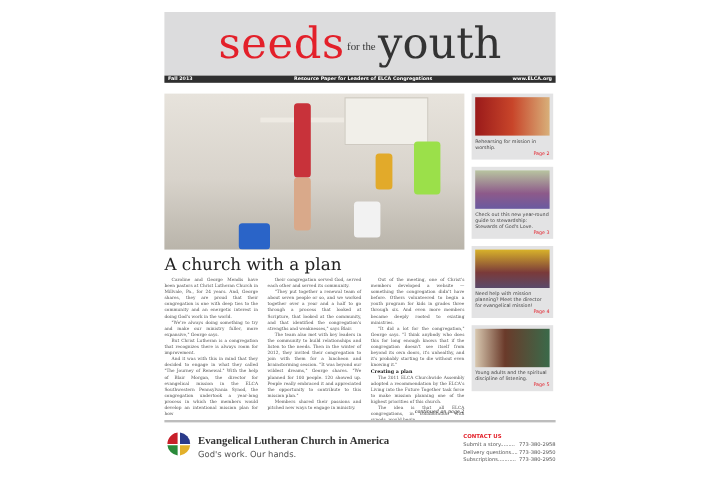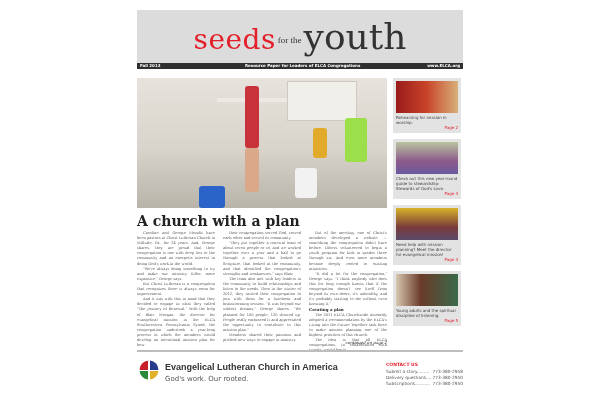--- a/index.html
+++ b/index.html
@@ -1,42 +1,42 @@
 <!DOCTYPE html>
 <html><head>
 <meta charset="utf-8">
 <style>
   html, body { margin:0; padding:0; }
   body { width:600px; height:400px; background:#ffffff; position:relative; overflow:hidden; font-family:"DejaVu Serif", serif; }
   .page { position:absolute; left:137px; top:0; width:326px; height:400px; background:#fff; }
   .masthead { position:absolute; left:0; top:10px; width:326px; height:53px; background:#dcdcdd; }
   .title { position:absolute; left:0; width:326px; top:6px; text-align:center; white-space:nowrap; }
-  .title .seeds { font-family:"DejaVu Serif", serif; font-size:28px; color:#e3202a; letter-spacing:0.5px; }
+  .title .seeds { font-family:"DejaVu Serif", serif; font-size:36px; color:#e3202a; letter-spacing:0.5px; }
   .title .for { font-family:Liberation Serif, serif; font-size:9px; color:#333; vertical-align:6px; margin:0 2px; }
   .title .parish { font-family:"DejaVu Serif", serif; font-size:36px; color:#333; }
   .strip { position:absolute; left:0; top:63px; width:326px; height:6px; background:#2f2f2f; color:#fff; font-family:"DejaVu Sans", sans-serif; font-size:4px; font-weight:bold; line-height:6px; }
   .strip span { position:absolute; top:0; }
   .hero { position:absolute; left:0; top:78px; width:250px; height:130px; background:linear-gradient(180deg,#e7e3dc 0%,#d8d3cb 55%,#b9b4aa 100%); overflow:hidden; }
   .hero .cab { position:absolute; left:150px; top:3px; width:68px; height:38px; background:#f1efe9; border:1px solid #cfcac1; }
   .hero .shelf { position:absolute; left:80px; top:20px; width:70px; height:4px; background:#eeeae3; }
   .hero .p { position:absolute; border-radius:3px; }
   .sidebar { position:absolute; left:256px; top:78px; width:70px; }
   .card { position:relative; width:68px; background:#e3e3e4; margin-bottom:6px; padding:3px; box-sizing:border-box; }
   .card .thumb { width:62px; height:32px; }
   .card .cap { font-family:"DejaVu Sans", sans-serif; font-size:4px; color:#444; line-height:5px; margin-top:2px; }
   .card .pg { font-family:"DejaVu Sans", sans-serif; font-size:4px; color:#e3202a; text-align:right; line-height:5px; }
-  .headline { position:absolute; left:0; top:213px; font-family:"DejaVu Serif", serif; font-weight:bold; font-size:14px; color:#222; }
+  .headline { position:absolute; left:0; top:213px; font-family:"DejaVu Serif", serif; font-weight:normal; font-size:14px; color:#222; }
   .cols { position:absolute; left:0; top:231px; width:250px; height:112px; }
   .col { position:absolute; top:0; width:78px; font-size:3.6px; line-height:5.1px; color:#555; text-align:justify; }
   .col p { margin:0; text-indent:6px; }
   .col h4 { margin:0; font-size:4px; color:#222; }
   .cont { position:absolute; right:0; bottom:-2px; font-style:italic; font-size:4px; color:#222; }
   .rule { position:absolute; left:0; top:350px; width:326px; height:2px; background:#bdbdbd; }
   .logo { position:absolute; left:2px; top:360px; width:20px; height:20px; }
-  .brand { position:absolute; left:28px; top:362px; font-family:Liberation Sans, sans-serif; font-size:9px; color:#333; font-weight:bold; }
+  .brand { position:absolute; left:28px; top:362px; font-family:Liberation Serif, serif; font-size:9px; color:#333; font-weight:bold; }
   .tag { position:absolute; left:28px; top:375px; font-family:"DejaVu Sans", sans-serif; font-size:7px; color:#555; }
   .contact { position:absolute; left:249px; top:362px; width:77px; font-family:"DejaVu Sans", sans-serif; }
   .contact .h { font-size:4.5px; font-weight:bold; color:#e3202a; margin-bottom:2px; }
   .contact .row { font-size:4.3px; color:#555; line-height:6px; display:flex; justify-content:space-between; }
 </style>
 </head>
 <body>
 
 <div class="page">
   <div class="masthead">
@@ -112,21 +112,21 @@
   <div class="rule"></div>
 
   <svg class="logo" viewBox="0 0 20 20">
     <circle cx="10" cy="10" r="9.5" fill="#fff"></circle>
     <path d="M10 0.5 A9.5 9.5 0 0 0 0.5 10 L9 10 L9 0.5Z" fill="#c8202a"></path>
     <path d="M11 0.5 A9.5 9.5 0 0 1 19.5 10 L11 10Z" fill="#2a3a8a"></path>
     <path d="M0.5 11 A9.5 9.5 0 0 0 9 19.5 L9 11Z" fill="#2a8a3a"></path>
     <path d="M11 11 L19.5 11 A9.5 9.5 0 0 1 11 19.5Z" fill="#e2b02a"></path>
   </svg>
   <div class="brand">Evangelical Lutheran Church in America</div>
-  <div class="tag">God's work. Our rooted.</div>
+  <div class="tag">God's work. Our hands.</div>
 
   <div class="contact">
     <div class="h">CONTACT US</div>
     <div class="row">
         <span>Submit a story.........</span>
         <span>773-380-2958</span>
       </div>
     <div class="row">
         <span>Delivery questions....</span>
         <span>773-380-2950</span>

